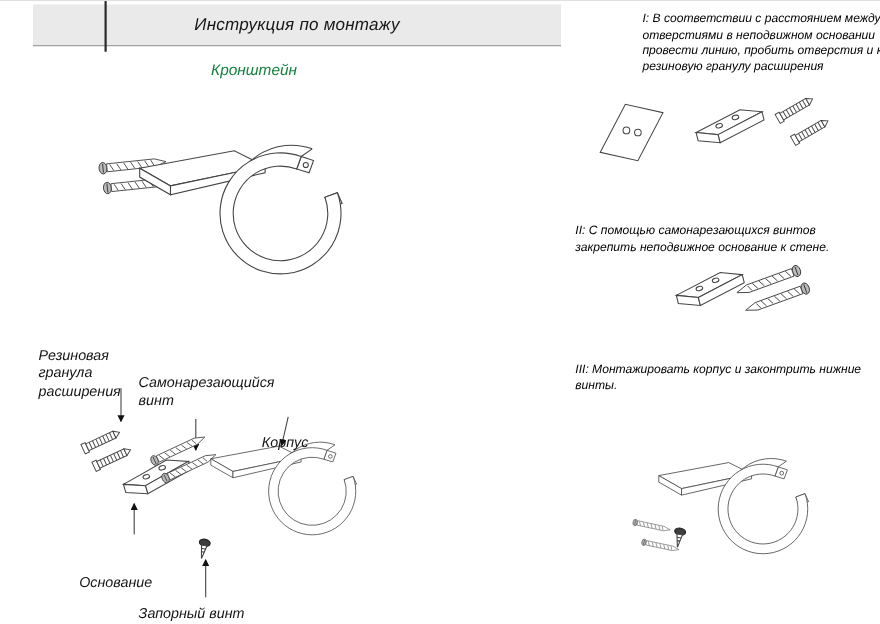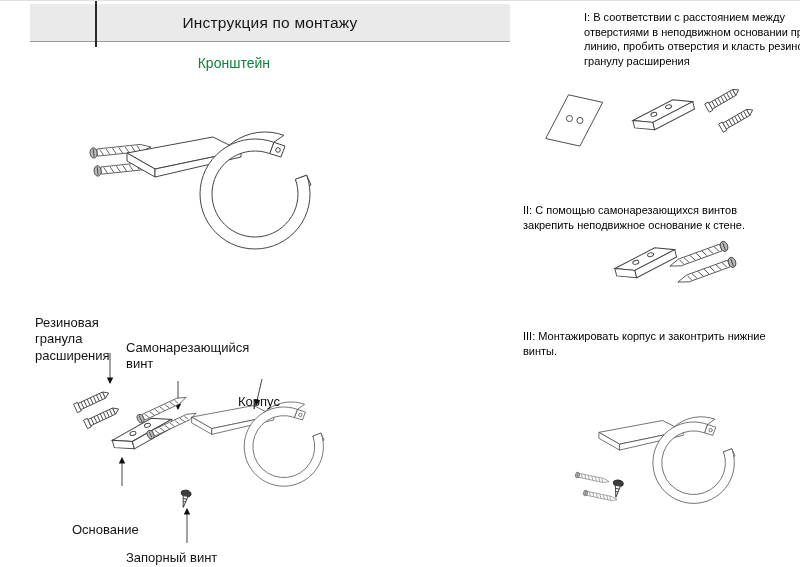--- a/index.html
+++ b/index.html
@@ -1,19 +1,20 @@
 <!DOCTYPE html>
 <html><head>
 <meta charset="utf-8">
 <style>
   html,body{margin:0;padding:0;background:#fff;}
   #page{
     position:relative; width:800px; height:567px; background:#ffffff;
     font-family:"Liberation Sans", sans-serif; color:#111; overflow:hidden;
     border-top:1px solid #e0e0e0;
+    font-style:italic;
   }
   .abs{position:absolute;}
   #header-bar{
     left:30px; top:3px; width:480px; height:37px;
     background:#eaeaea; border-bottom:1px solid #9a9a9a;
     display:flex; align-items:center; justify-content:center;
   }
   #page-title{ font-size:15.5px; color:#161616; letter-spacing:.2px; }
   #header-vline{ left:95px; top:0; width:2px; height:46px; background:#2a2a2a; }
   #bracket-subtitle{ left:120px; top:54px; width:150px; text-align:right; font-size:14px; color:#15803d; }

